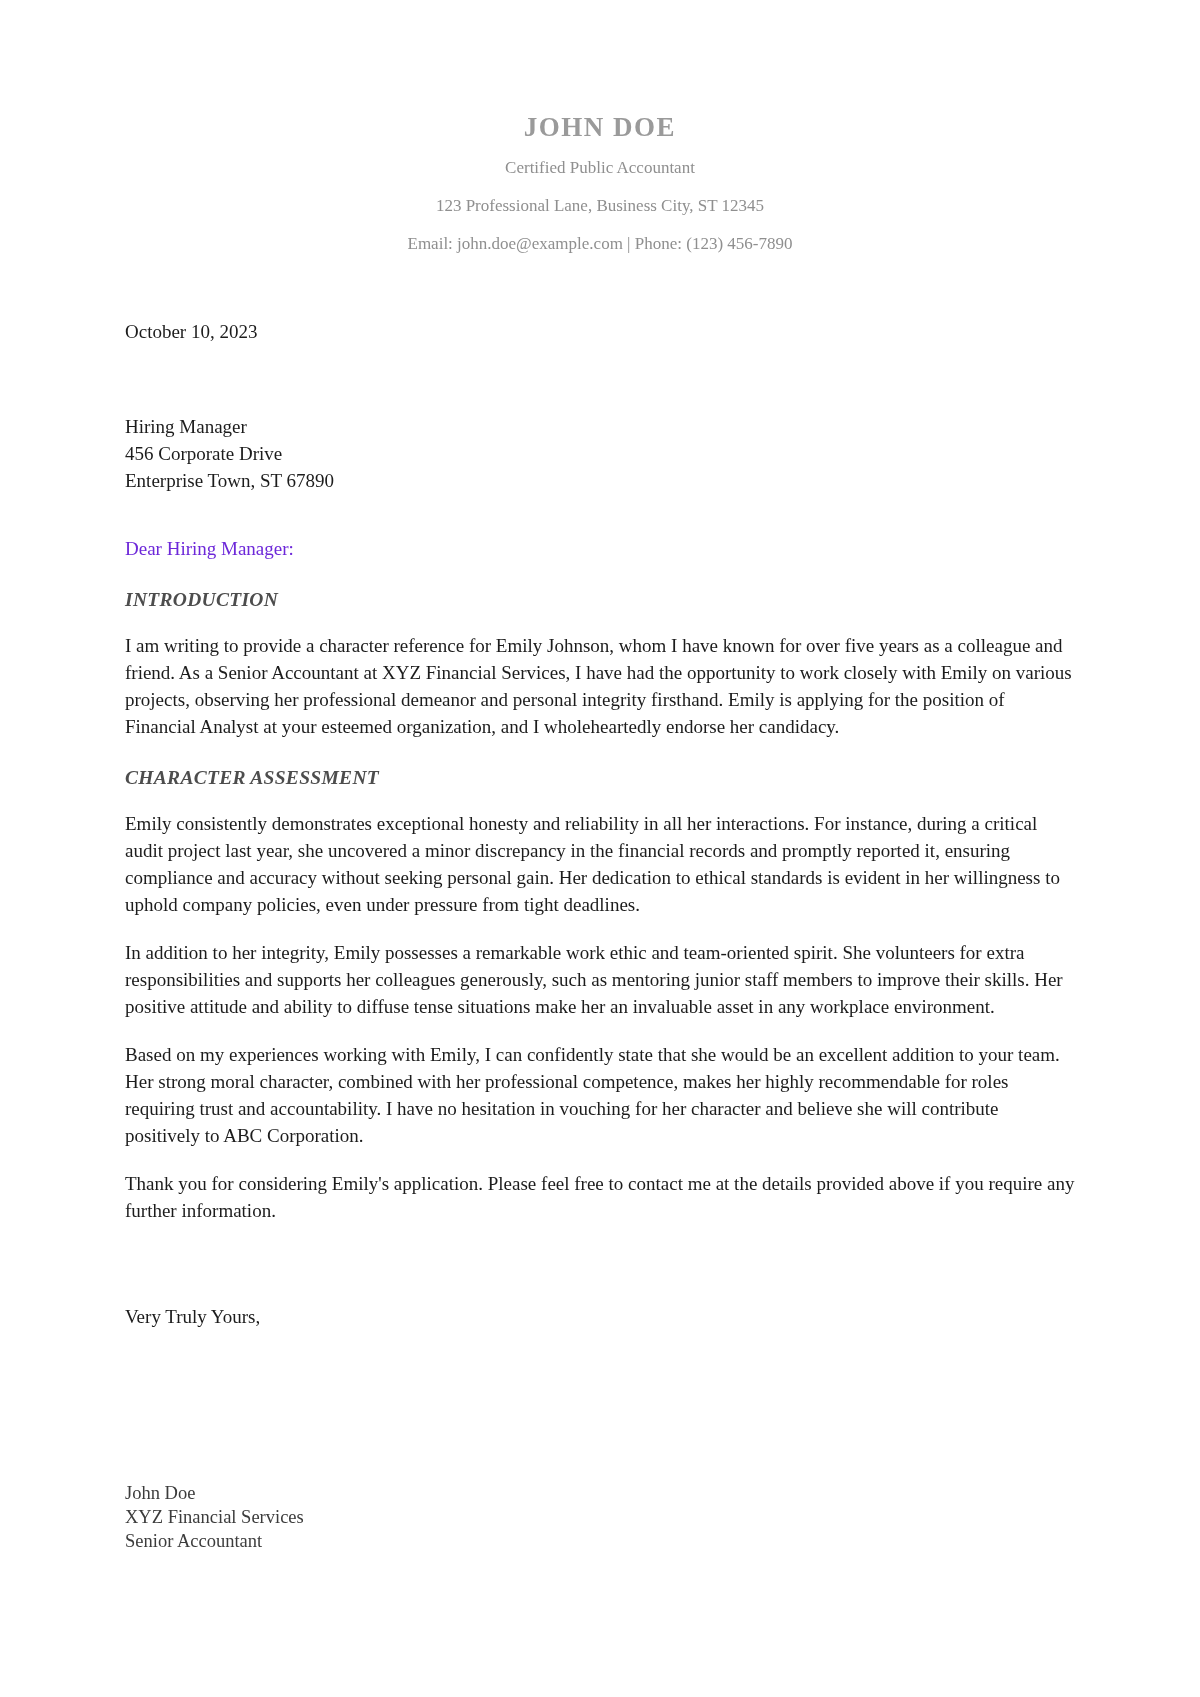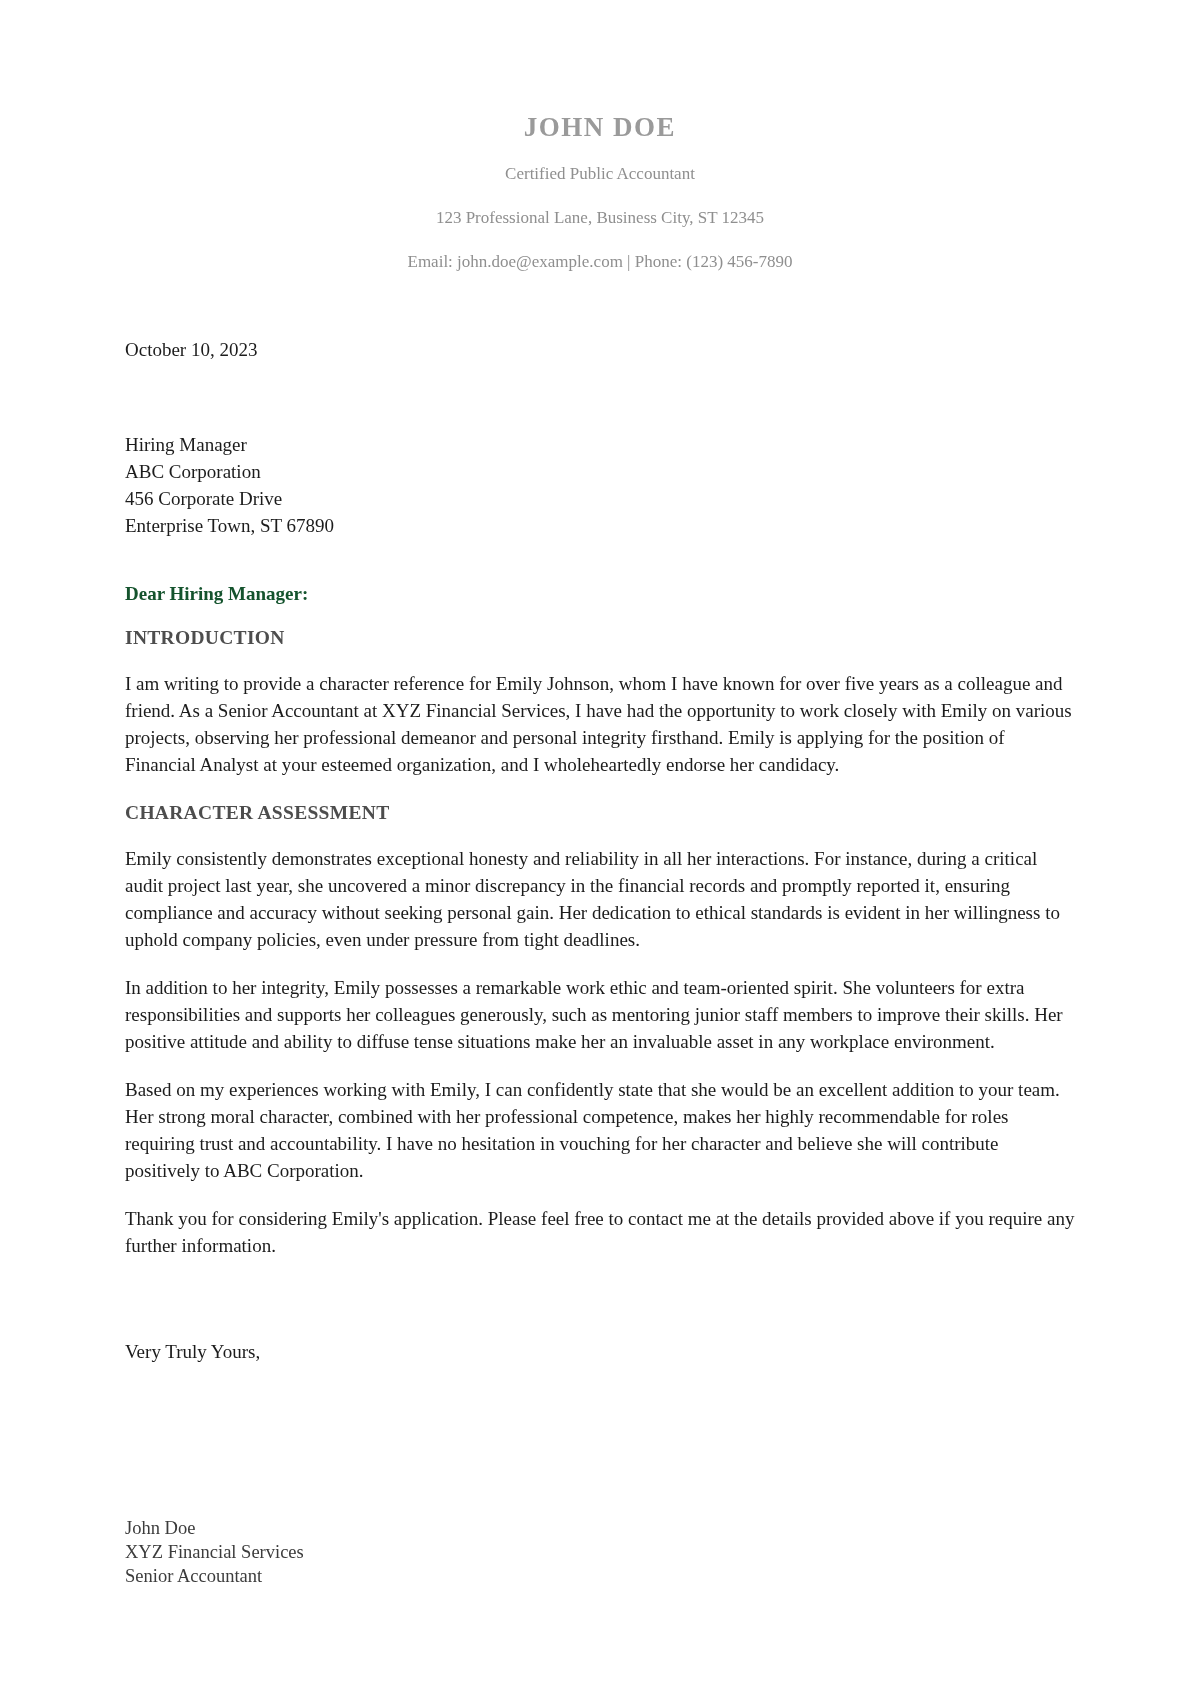--- a/index.html
+++ b/index.html
@@ -25,49 +25,50 @@
   }
   .lh-name {
     margin-top: 10px;
     font-size: 27px;
     line-height: 34px;
     font-weight: bold;
     color: #9a9a9a;
     letter-spacing: 1.5px;
   }
   .lh-sub {
-    margin-top: 16px;
+    margin-top: 10px;
     font-size: 17px;
     line-height: 28px;
     color: #8f8f8f;
   }
   
   .letter-content {
     padding: 0 73px;
     font-size: 19px;
     line-height: 27px;
   }
   .date {
     margin: 60px 0 0 0;
   }
   .recipient {
     margin-top: 68px;
   }
   .salutation {
     margin: 41px 0 0 0;
-    font-weight: bold;
-    color: #14532d;
+    font-weight: normal;
+    color: #6d28d9;
   }
   .section-heading {
-    margin: 17px 0 19px 0;
+    margin: 24px 0 19px 0;
     font-size: 19.5px;
     line-height: 27px;
     font-weight: bold;
     color: #4d4d4d;
     letter-spacing: 0.3px;
+    font-style: italic;
   }
   .para {
     margin: 12px 0 21px 0;
   }
   .valediction {
     margin: 79px 0 0 0;
   }
   .signature {
     margin-top: 151px;
     font-size: 18.5px;
@@ -86,21 +87,20 @@
     <div class="lh-sub">123 Professional Lane, Business City, ST 12345</div>
     <div class="lh-sub">Email: john.doe@example.com | Phone: (123) 456-7890</div>
   </header>
 
   <main class="letter-content">
 
     <p class="date">October 10, 2023</p>
 
     <div class="recipient">
       <div>Hiring Manager</div>
-      <div>ABC Corporation</div>
       <div>456 Corporate Drive</div>
       <div>Enterprise Town, ST 67890</div>
     </div>
 
     <p class="salutation">Dear Hiring Manager:</p>
 
     <h2 class="section-heading">INTRODUCTION</h2>
     <p class="para">I am writing to provide a character reference for Emily Johnson, whom I have known for over five years as a colleague and friend. As a Senior Accountant at XYZ Financial Services, I have had the opportunity to work closely with Emily on various projects, observing her professional demeanor and personal integrity firsthand. Emily is applying for the position of Financial Analyst at your esteemed organization, and I wholeheartedly endorse her candidacy.</p>
 
     <h2 class="section-heading">CHARACTER ASSESSMENT</h2>

